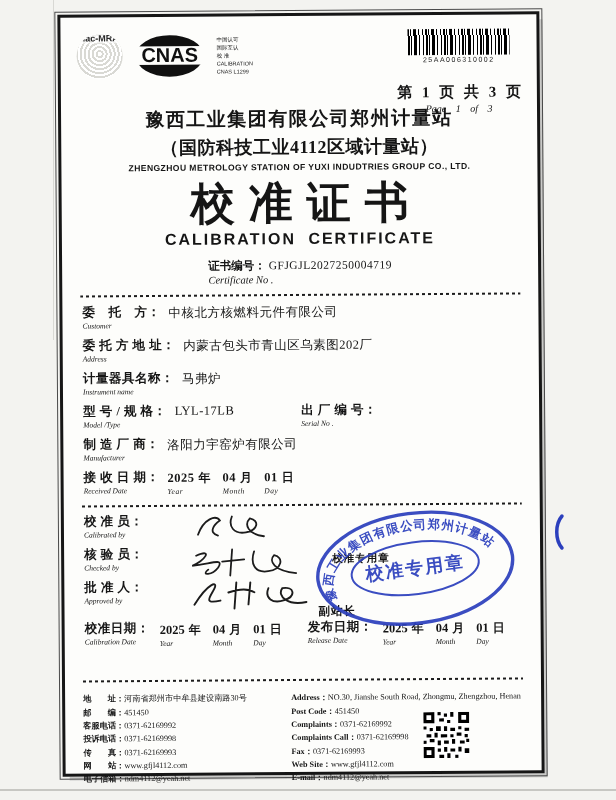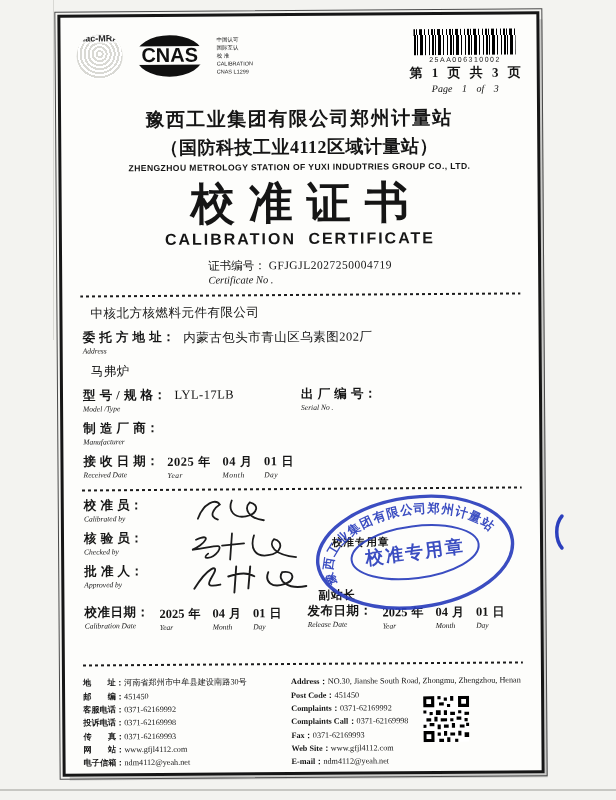--- a/index.html
+++ b/index.html
@@ -21,31 +21,31 @@
           background:repeating-radial-gradient(circle at 50% 45%, #ffffff 0 2px, #d9d9d4 2px 4px);
           display:flex; align-items:flex-start; justify-content:center; overflow:hidden; }
   .ilac span { font-family:"Liberation Sans",sans-serif; font-size:9px; font-weight:bold; color:#2a2a2a;
                background:rgba(255,255,255,.65); letter-spacing:0; }
   .cnas { margin-top:4px; flex:0 0 auto; }
   .cnas-lines { font-family:"Liberation Sans",sans-serif; font-size:5.5px; line-height:1.45; color:#222; margin-top:8px; }
   .hdr-right { margin-left:auto; text-align:center; margin-top:2px; }
   .barcode { width:102px; height:26px; margin:0 auto;
              background:repeating-linear-gradient(90deg,#000 0 2px,#fff 2px 3px,#000 3px 4px,#fff 4px 6px,#000 6px 9px,#fff 9px 11px,#000 11px 12px,#fff 12px 15px,#000 15px 16px,#fff 16px 18px); }
   .bc-num { font-family:"Liberation Sans",sans-serif; font-size:7px; letter-spacing:1.5px; margin-top:1px; }
-  .pg-cn { font-size:13px; font-weight:bold; word-spacing:6px; margin-top:1px; }
+  .pg-cn { font-size:15px; font-weight:bold; word-spacing:6px; margin-top:20px; }
   .pg-en { font-size:10px; font-style:italic; word-spacing:7px; margin-top:1px; }
 
   
   .t-station { text-align:center; font-size:19px; font-weight:bold; letter-spacing:1.5px; margin-top:8px; }
   .t-station2 { text-align:center; font-size:18px; font-weight:bold; letter-spacing:.5px; margin-top:3px; }
   .t-en { text-align:center; font-family:"Liberation Sans",sans-serif; font-size:8.6px; font-weight:bold; letter-spacing:.4px; margin-top:3px; }
   .t-big { text-align:center; font-size:44px; font-weight:bold; letter-spacing:14px; text-indent:14px; margin-top:8px; line-height:1.1; }
   .t-cal { text-align:center; font-family:"Liberation Sans",sans-serif; font-size:16px; font-weight:bold; letter-spacing:2px; word-spacing:6px; margin-top:2px; }
   .certno { width:fit-content; margin:10px auto 0 auto; font-size:11.5px; }
-  .certno b { font-weight:normal; }
+  .certno b { font-weight:bold; }
   .certno .val { font-family:"Liberation Serif",serif; letter-spacing:.5px; }
   .certno em { display:block; font-size:10.5px; margin-top:1px; }
 
   .dashsep { height:2px; margin:9px 2px 0 2px;
              background:repeating-linear-gradient(90deg,#1c1c1c 0 3px, transparent 3px 6px); }
 
   
   .frow { display:flex; margin-top:7px; padding:0 4px; }
   .flabel { flex:0 0 auto; }
   .flabel .cn { font-size:12.5px; font-weight:bold; letter-spacing:.5px; }
@@ -123,30 +123,38 @@
 
   <div class="certno">
     <b>证书编号：</b>
     <span class="val">GFJGJL2027250004719</span>
     <em>Certificate No .</em>
   </div>
 
   <div class="dashsep"></div>
 
   <div class="frow">
+    <div class="flabel">
+        <div class="cn">委　托　方：</div>
+      <div class="en">Customer</div>
+      </div>
     <div class="fvalue">中核北方核燃料元件有限公司</div>
   </div>
   <div class="frow">
     <div class="flabel">
         <div class="cn">委 托 方 地 址：</div>
       <div class="en">Address</div>
       </div>
     <div class="fvalue">内蒙古包头市青山区乌素图202厂</div>
   </div>
   <div class="frow">
+    <div class="flabel">
+        <div class="cn">计量器具名称：</div>
+      <div class="en">Instrument name</div>
+      </div>
     <div class="fvalue">马弗炉</div>
   </div>
   <div class="frow">
     <div class="half">
       <div class="flabel">
           <div class="cn">型 号 / 规 格：</div>
         <div class="en">Model /Type</div>
         </div>
       <div class="fvalue">LYL-17LB</div>
     </div>
@@ -155,20 +163,21 @@
           <div class="cn">出 厂 编 号：</div>
         <div class="en">Serial No .</div>
         </div>
     </div>
   </div>
   <div class="frow">
     <div class="flabel">
         <div class="cn">制 造 厂 商：</div>
       <div class="en">Manufacturer</div>
       </div>
+    <div class="fvalue">洛阳力宇窑炉有限公司</div>
   </div>
   <div class="frow">
     <div class="flabel">
         <div class="cn">接 收 日 期：</div>
       <div class="en">Received Date</div>
       </div>
     <div class="fvalue">
       <span class="dcol"><span class="dtop"><b>2025</b><span>年</span></span><em class="dsub">Year</em></span>
       <span class="dcol"><span class="dtop"><b>04</b><span>月</span></span><em class="dsub">Month</em></span>
       <span class="dcol"><span class="dtop"><b>01</b><span>日</span></span><em class="dsub">Day</em></span>

